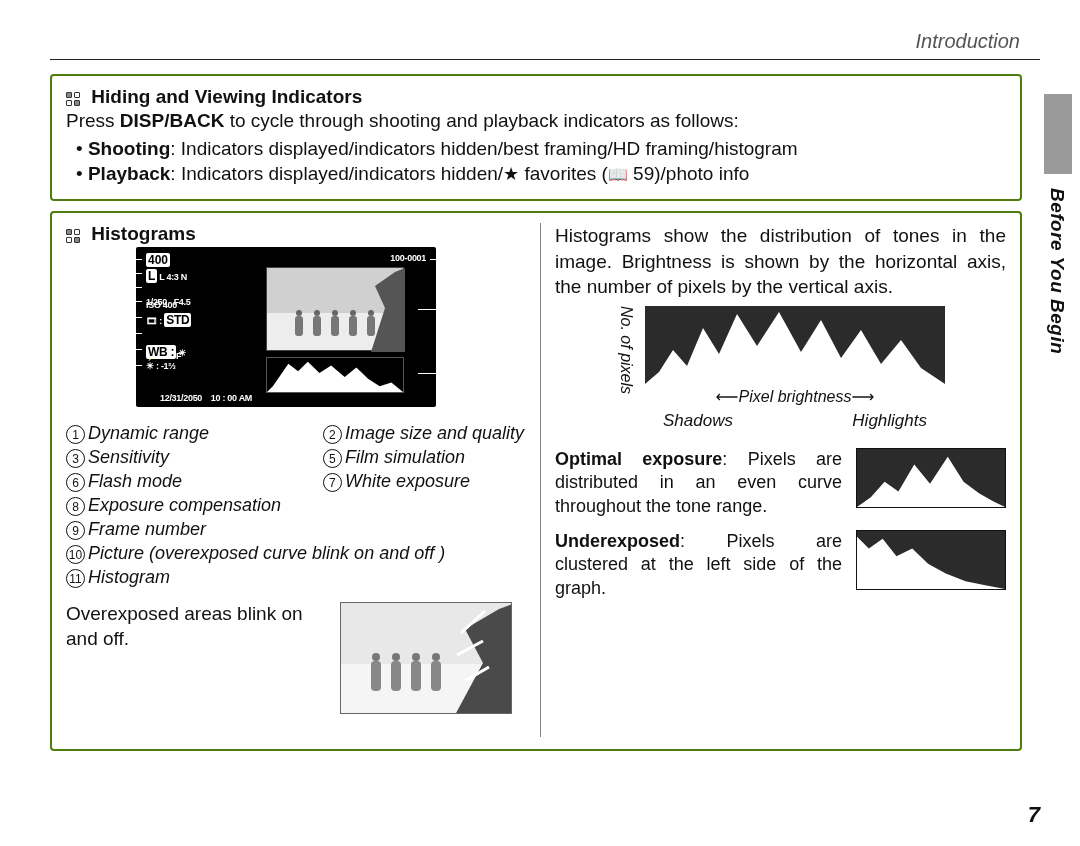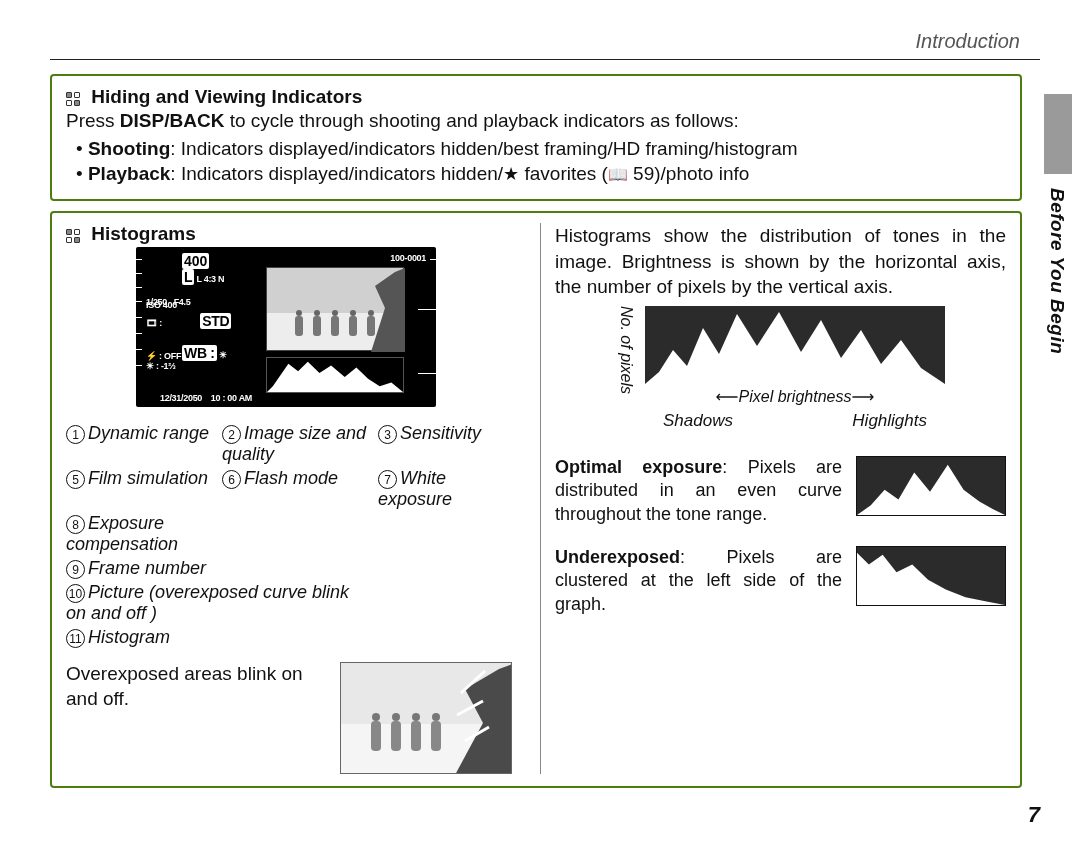--- a/index.html
+++ b/index.html
@@ -133,27 +133,27 @@
     background: #666; border-radius: 50%;
   }
   .lcd .minihisto {
     position: absolute;
     right: 32px; top: 110px;
     width: 138px; height: 36px;
     background: #000;
     border: 1px solid #555;
   }
   .lcd .t { position: absolute; color: #fff; font-size: 9px; font-family: Arial, sans-serif; font-weight: bold; letter-spacing: -0.3px; white-space: nowrap;}
-  .lcd .pill { position:absolute; background:#fff; color:#000; font-size:14px; font-weight:bold; padding:0 2px; border-radius:2px;margin-left:36px; }
+  .lcd .pill { position:absolute; background:#fff; color:#000; font-size:12px; font-weight:bold; padding:0 2px; border-radius:2px; }
   .lcd .callout { position:absolute; color:#fff; font-size:9px; }
   .lcd .line { position:absolute; background:#fff; height:1px; }
 
   .legend {
     display: grid;
-    grid-template-columns: 1fr 1fr 1fr;
+    grid-template-columns: 1fr;
     column-gap: 10px;
     row-gap: 3px;
     font-style: italic;
     font-size: 18px;
   }
   .legend .full { grid-column: 1 / span 2; }
   .circnum {
     display: inline-block;
     width: 19px; height: 19px;
     border: 1.4px solid #111;
@@ -198,21 +198,21 @@
     text-align: center;
   }
   .axis-graph .xlabwrap { position:absolute; left:30px; top:80px; width:300px; text-align:center; font-style:italic; font-size:16px;}
   .axis-graph .arrow { font-style: normal; }
   .axis-graph .shadows-high { position:absolute; left:30px; top:104px; width:300px; font-style:italic; font-size:17px; display:flex; justify-content:space-between; padding: 0 18px;}
 
   .hist-svg { display:block; width:100%; height:100%; }
 
   .exposure-row {
     display:flex; justify-content:space-between; align-items:flex-start;
-    gap: 14px; margin-top: 20px;
+    gap: 14px; margin-top: 12px;
   }
   .exposure-row .etxt { flex:1; font-size:18px; text-align:justify; line-height:1.3;}
   .mini-hist {
     width: 150px; height: 60px;
     background: #2b2b2b;
     border: 1px solid #111;
     flex-shrink: 0;
   }
 </style>
 </head>

